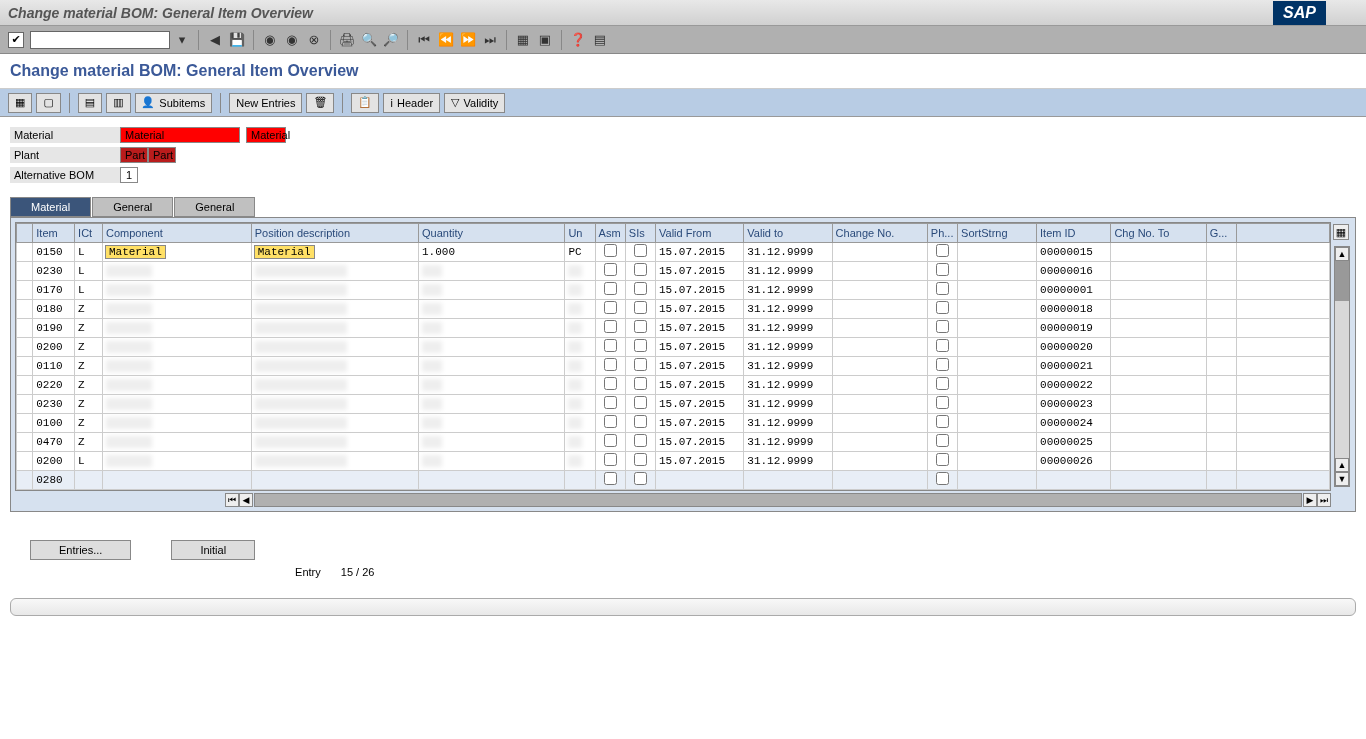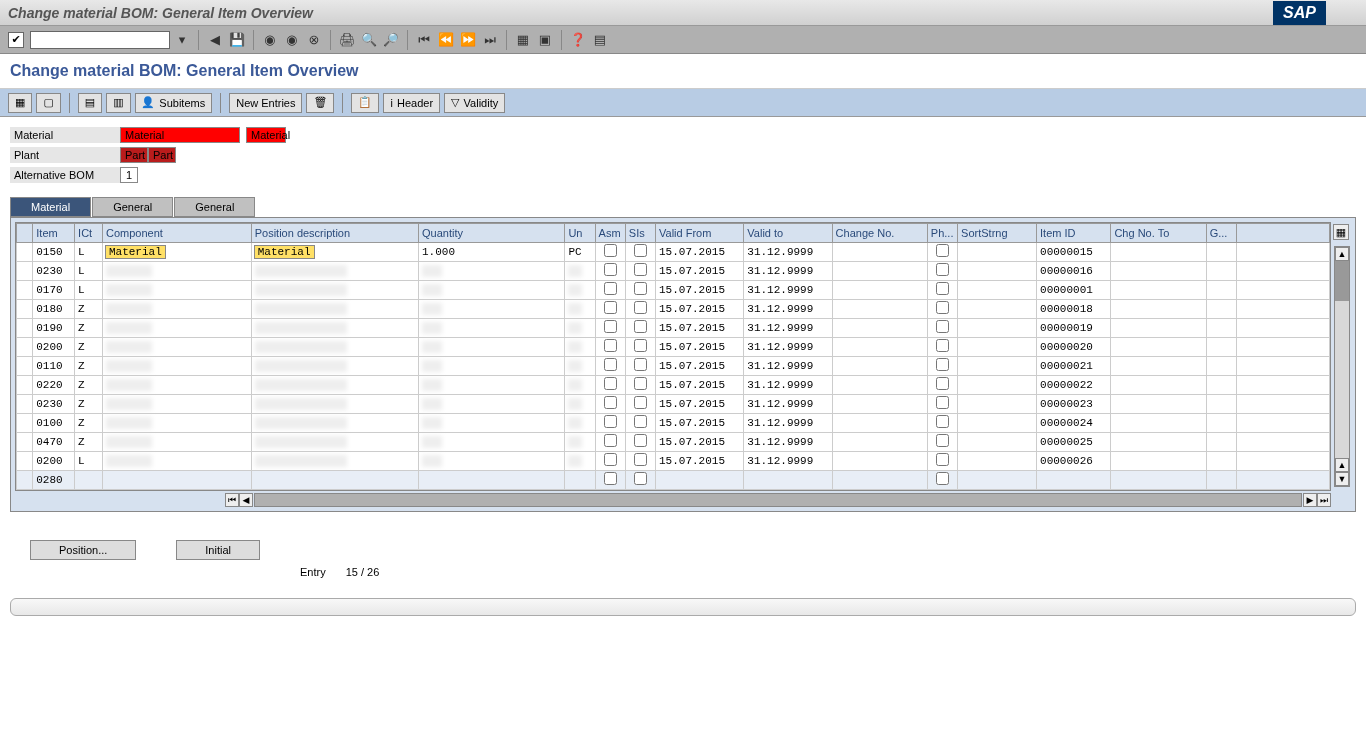--- a/index.html
+++ b/index.html
@@ -471,20 +471,20 @@
     <div class="hscroll" style="margin-left:210px">
       <div class="arrow">⏮</div>
       <div class="arrow">◀</div>
       <div class="track"></div>
       <div class="arrow">▶</div>
       <div class="arrow">⏭</div>
     </div>
   </div>
 
   <div class="footer-row">
-    <button class="footer-btn">Position...</button>
+    <button class="footer-btn">Entries...</button>
     <button class="footer-btn">Initial</button>
     <span class="footer-text">Entry</span>
     <span class="footer-text" style="margin-left:-20px">15 / 26</span>
   </div>
 </div>
 
 <div class="statusbar"></div>
 
 </body></html>

